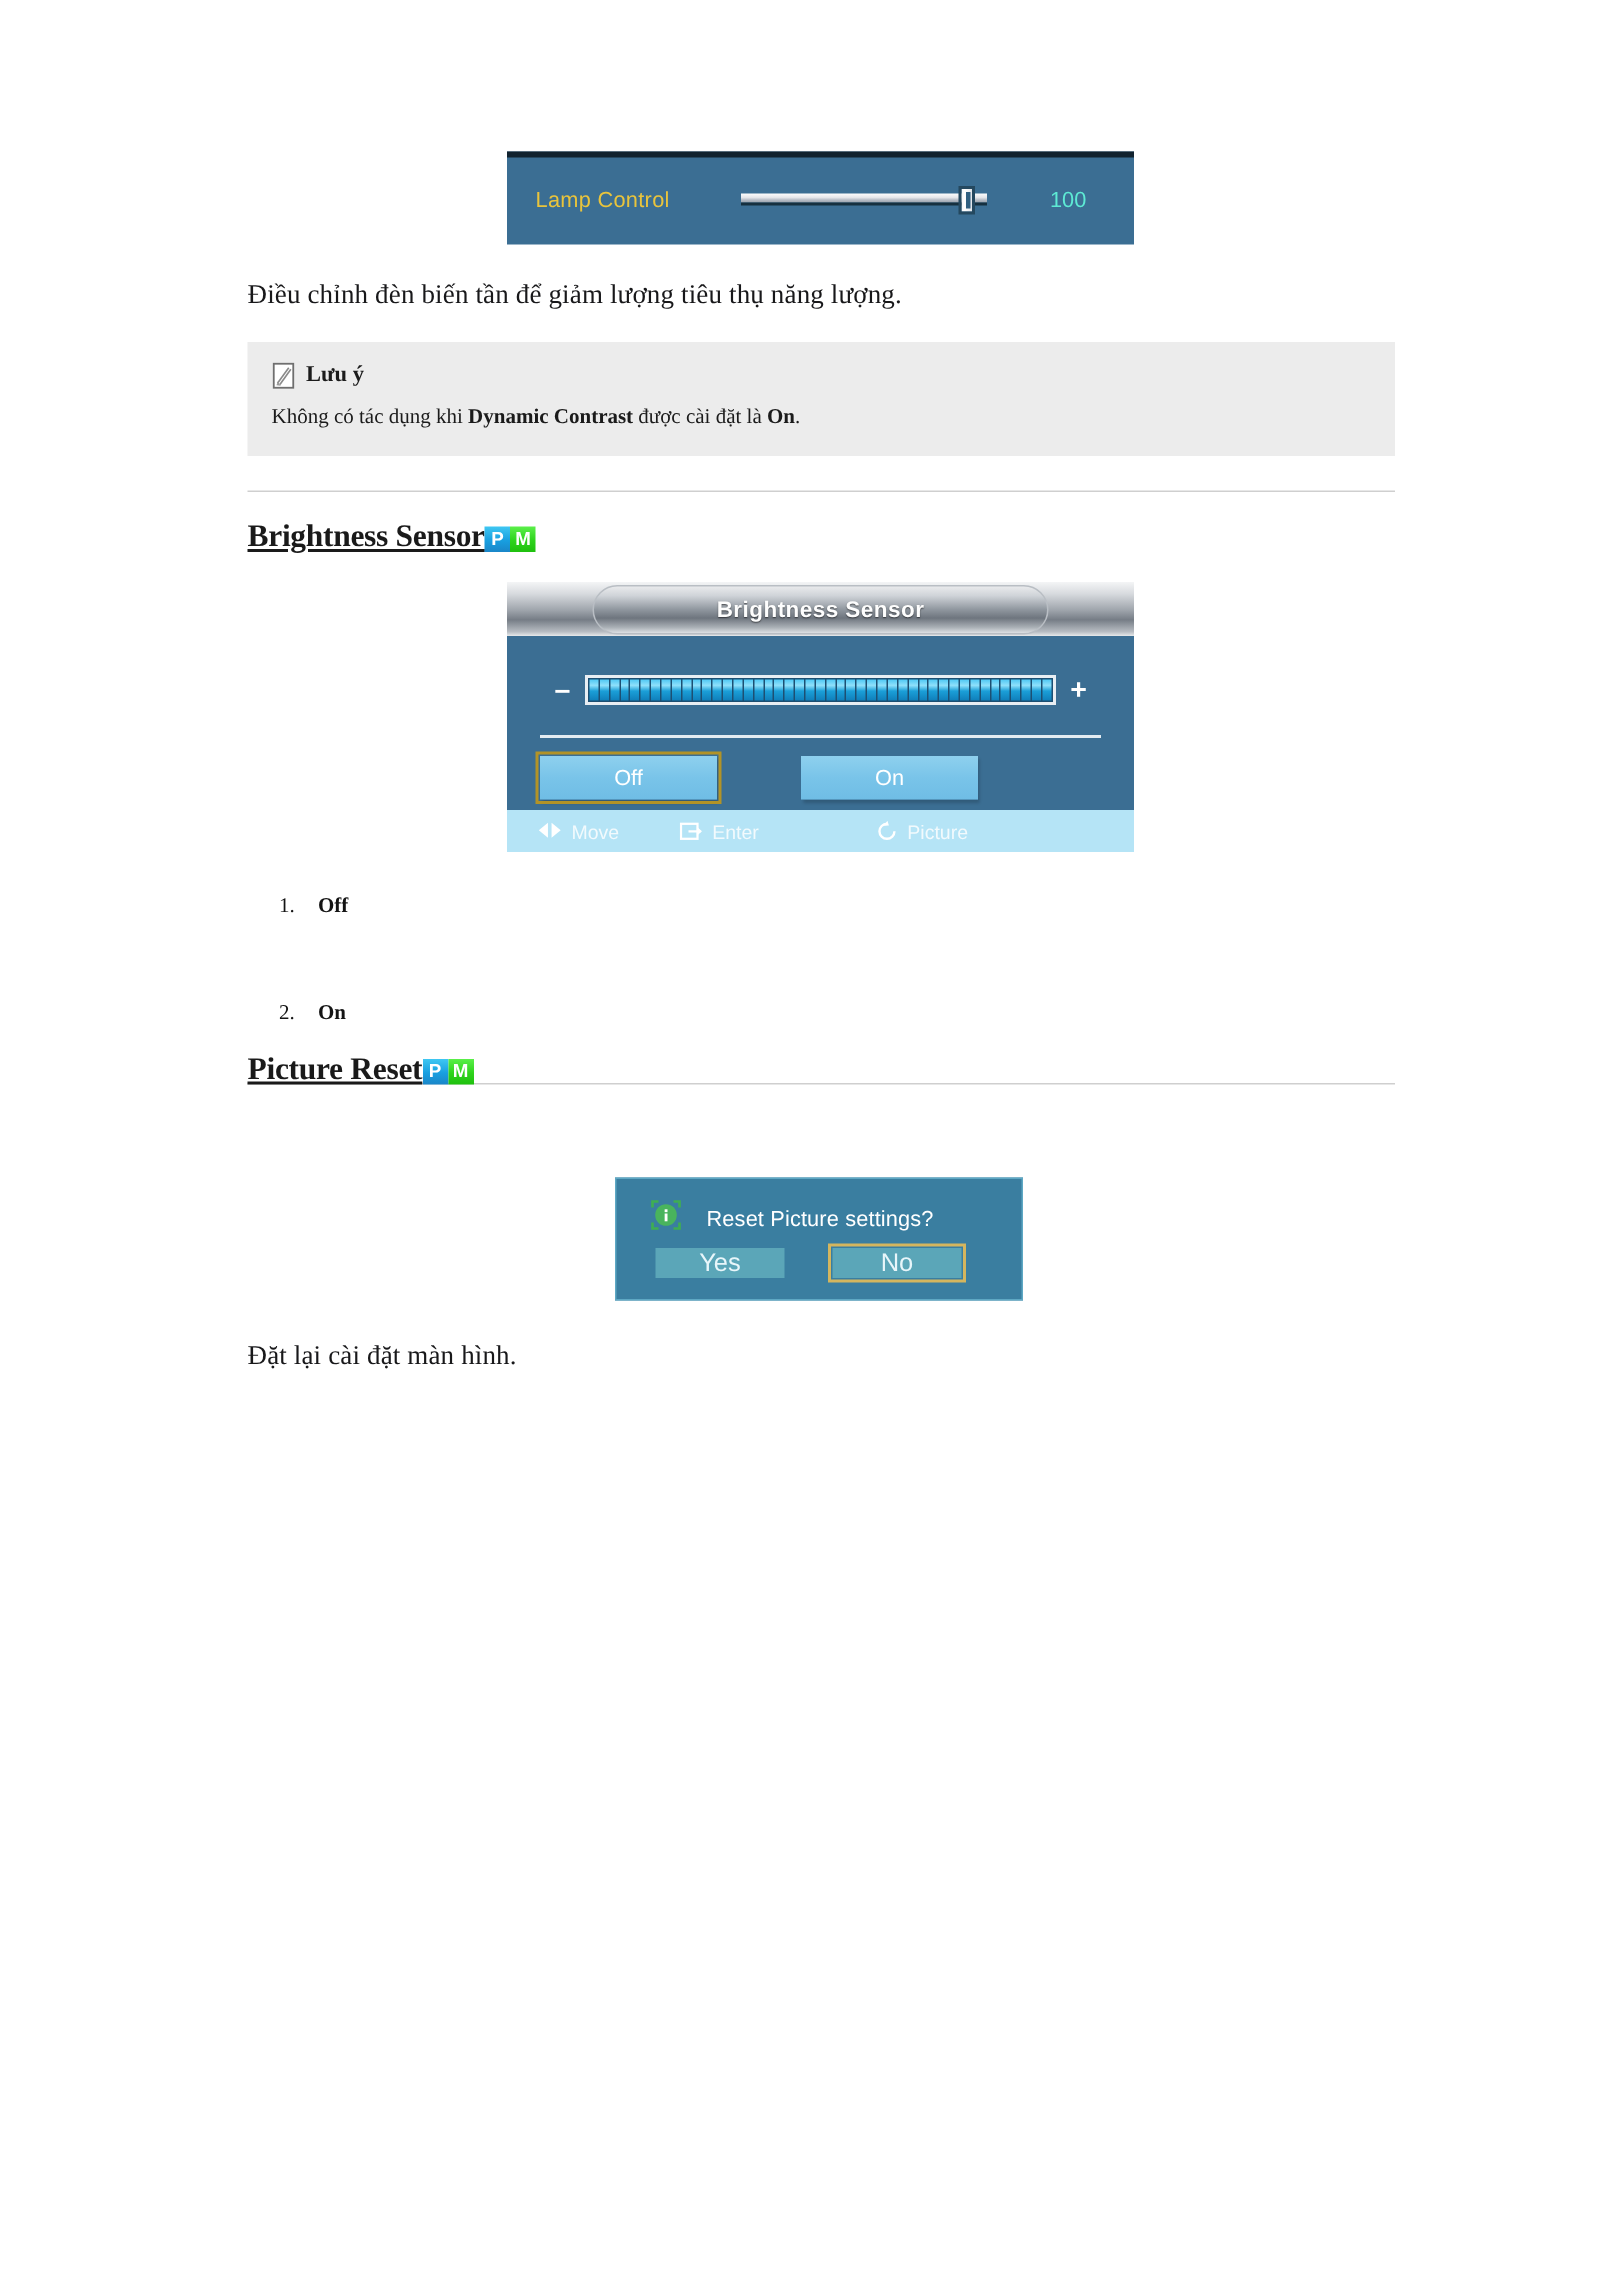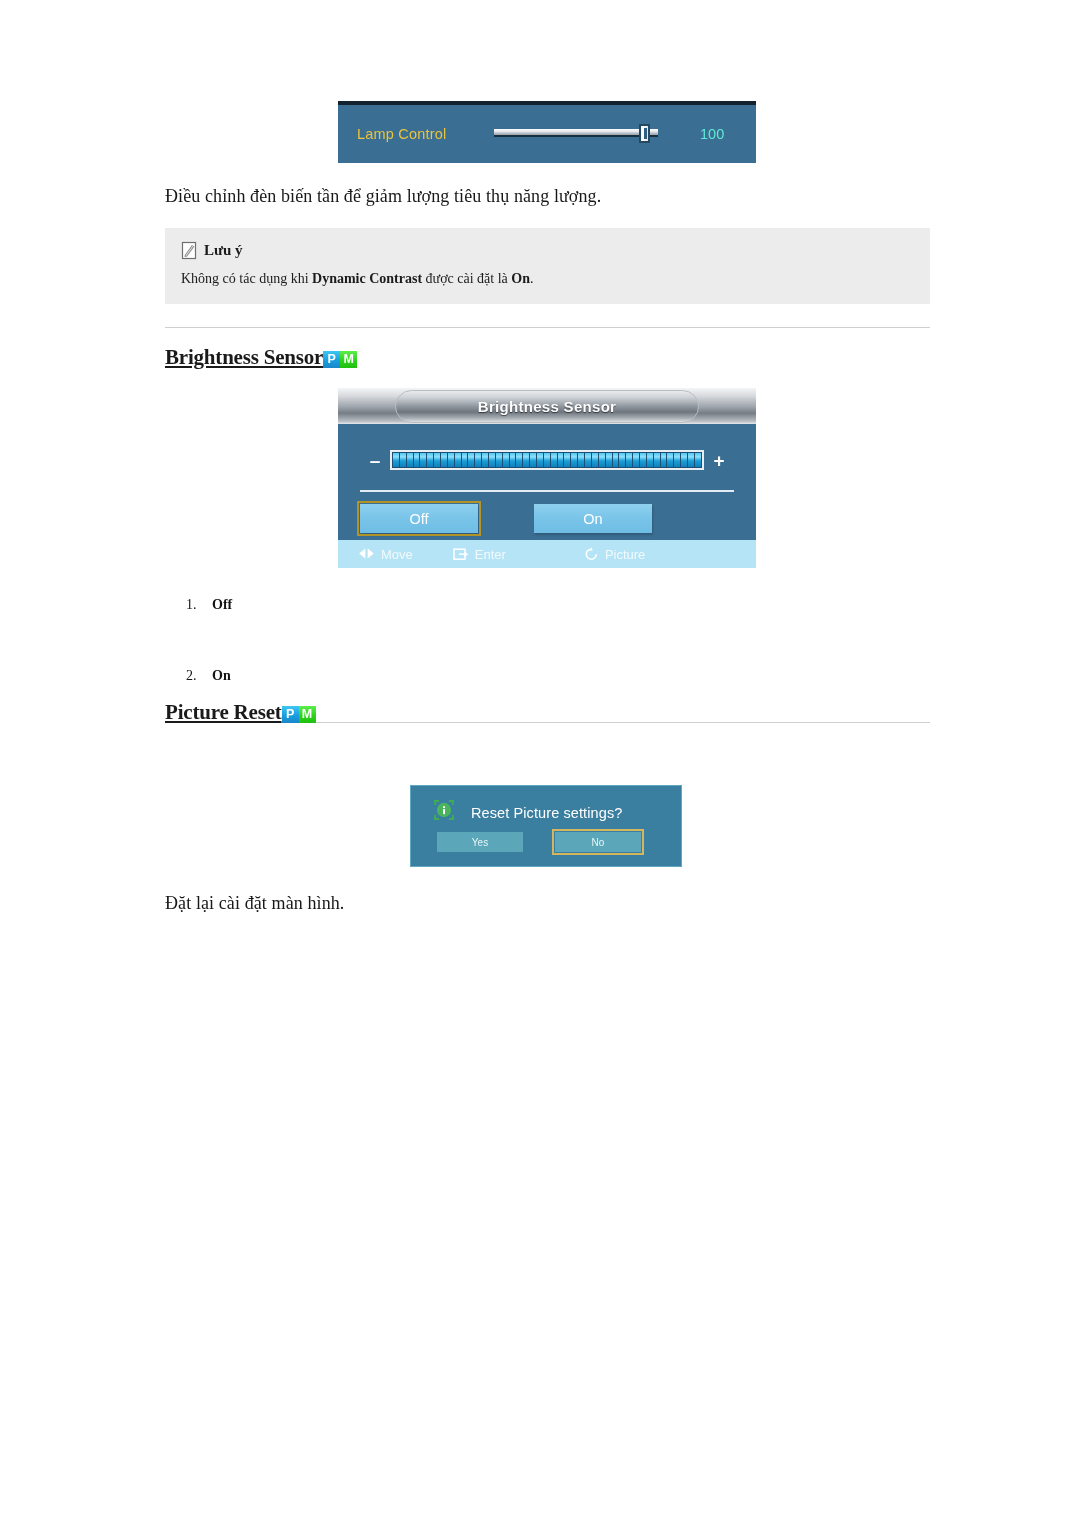--- a/index.html
+++ b/index.html
@@ -258,21 +258,21 @@
   }
   .pr-buttons {
     display: flex;
     padding: 11px 0 0 26px;
   }
   .pr-btn {
     width: 86px; height: 20px;
     background: #5ba6b8;
     color: #e8f6fa;
     font-family: "Liberation Sans", sans-serif;
-    font-size: 10px;
+    font-size: 17px;
     display: flex; align-items: center; justify-content: center;
   }
   .pr-btn.selected { outline: 2px solid #d4b65e; outline-offset: 1px; }
   .pr-btn-spacer { width: 32px; }
 
   .listitem {
     position: absolute;
     left: 186px;
     font-size: 14px;
     color: #141414;

